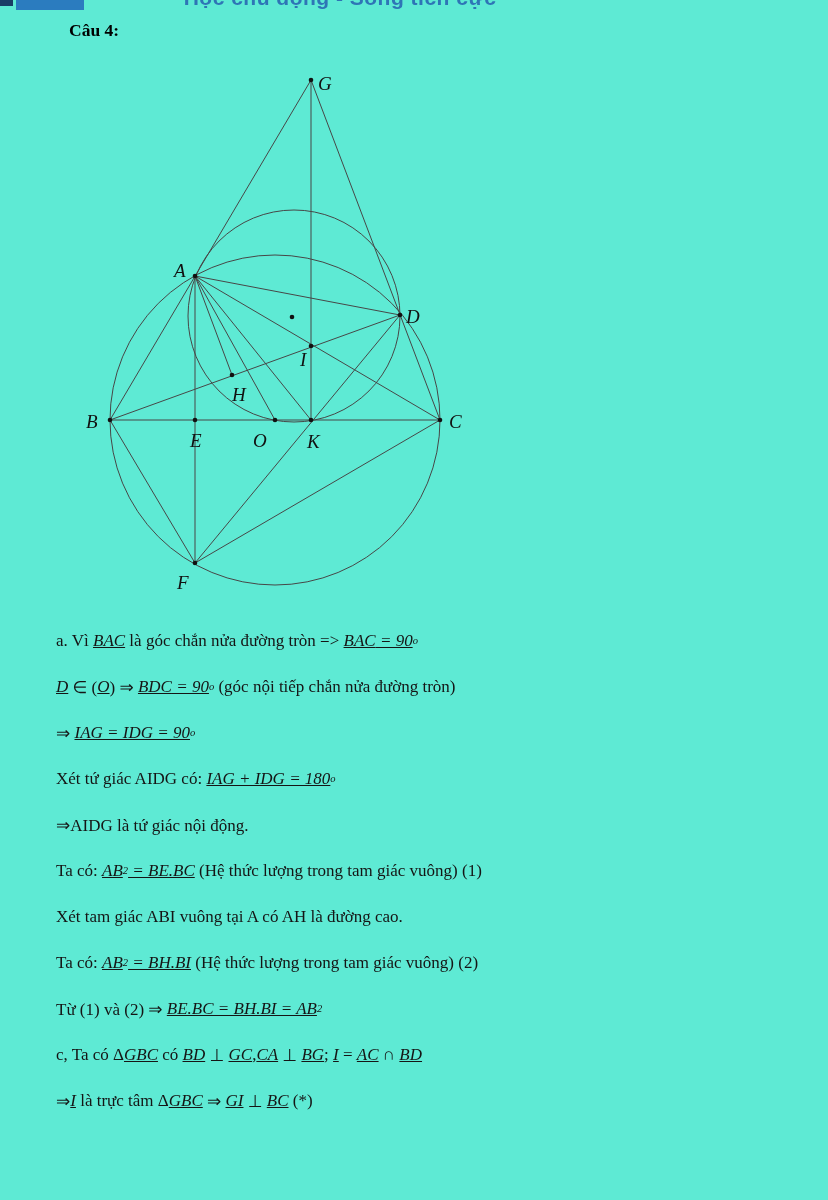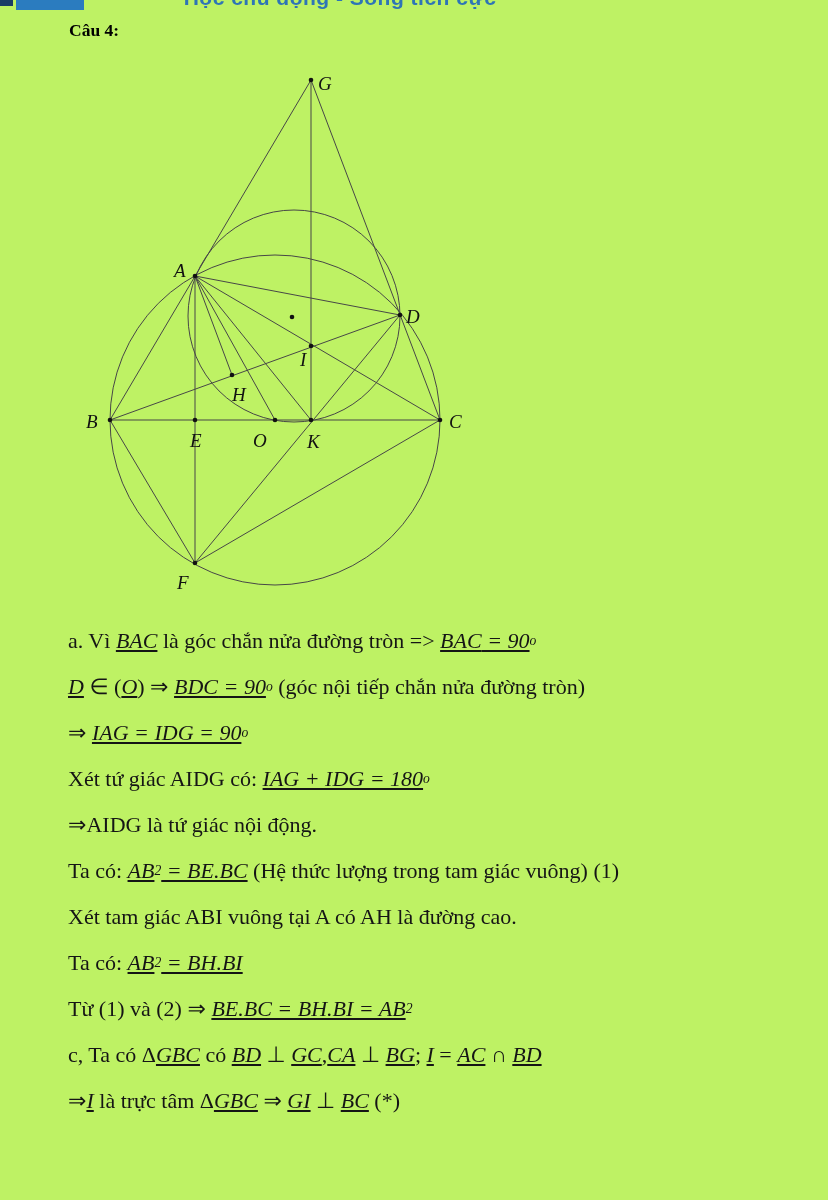--- a/index.html
+++ b/index.html
@@ -1,26 +1,26 @@
 <!DOCTYPE html>
 <html><head>
 <meta charset="utf-8">
 <style>
   html,body{margin:0;padding:0;background:#ffffff;}
-  .page{position:relative;width:828px;height:1200px;background:#bef264;overflow:hidden;
+  .page{position:relative;width:828px;height:1200px;background:#5eead4;overflow:hidden;
         font-family:"Liberation Serif",serif;color:#141414;}
   .corner-frag{position:absolute;left:0;top:0;width:13px;height:6px;background:#1a3e66;}
   .header-bar{position:absolute;left:16px;top:0;width:68px;height:10px;background:#2b7cbf;}
   .motto{position:absolute;left:150px;top:-14px;width:380px;text-align:center;
          font-family:"Liberation Sans",sans-serif;font-weight:bold;font-size:21px;
          color:#2e75b6;letter-spacing:0.5px;white-space:nowrap;}
   .title{position:absolute;left:69px;top:20px;font-weight:bold;font-size:17.5px;color:#000;}
   .figure-wrap{position:absolute;left:0;top:0;width:828px;height:615px;}
   .plabel{font-family:"Liberation Serif",serif;font-style:italic;font-size:19px;fill:#111111;}
-  .solution{position:absolute;left:68px;top:618px;width:720px;font-size:22px;color:#151515;}
+  .solution{position:absolute;left:56px;top:618px;width:720px;font-size:17px;color:#151515;}
   .sol-line{height:46px;display:flex;align-items:center;white-space:pre;}
   .tk-r{font-style:normal;}
   .tk-i{font-style:italic;text-decoration:underline;}
   sup.tk-sup{font-style:italic;font-size:0.62em;line-height:0;}
 </style>
 </head>
 <body>
 
 <div class="page">
   <div class="corner-frag"></div>
@@ -73,18 +73,18 @@
   </div>
 
   <div class="solution" id="solution">
       <div class="sol-line"><span class="tk-r">a. Vì </span><span class="tk-i">BAC</span><span class="tk-r"> là góc chắn nửa đường tròn =&gt; </span><span class="tk-i">BAC</span><span class="tk-i"> = 90</span><sup class="tk-sup">o</sup></div>
       <div class="sol-line"><span class="tk-i">D</span><span class="tk-r"> ∈ (</span><span class="tk-i">O</span><span class="tk-r">) ⇒ </span><span class="tk-i">BDC</span><span class="tk-i"> = 90</span><sup class="tk-sup">o</sup><span class="tk-r"> (góc nội tiếp chắn nửa đường tròn)</span></div>
       <div class="sol-line"><span class="tk-r">⇒ </span><span class="tk-i">IAG = IDG = 90</span><sup class="tk-sup">o</sup></div>
       <div class="sol-line"><span class="tk-r">Xét tứ giác AIDG có: </span><span class="tk-i">IAG + IDG = 180</span><sup class="tk-sup">o</sup></div>
       <div class="sol-line"><span class="tk-r">⇒AIDG là tứ giác nội động.</span></div>
       <div class="sol-line"><span class="tk-r">Ta có: </span><span class="tk-i">AB</span><sup class="tk-sup">2</sup><span class="tk-i"> = BE.BC</span><span class="tk-r"> (Hệ thức lượng trong tam giác vuông) (1)</span></div>
       <div class="sol-line"><span class="tk-r">Xét tam giác ABI vuông tại A có AH là đường cao.</span></div>
-      <div class="sol-line"><span class="tk-r">Ta có: </span><span class="tk-i">AB</span><sup class="tk-sup">2</sup><span class="tk-i"> = BH.BI</span></div>
+      <div class="sol-line"><span class="tk-r">Ta có: </span><span class="tk-i">AB</span><sup class="tk-sup">2</sup><span class="tk-i"> = BH.BI</span><span class="tk-r"> (Hệ thức lượng trong tam giác vuông) (2)</span></div>
       <div class="sol-line"><span class="tk-r">Từ (1) và (2) ⇒ </span><span class="tk-i">BE.BC = BH.BI = AB</span><sup class="tk-sup">2</sup></div>
       <div class="sol-line"><span class="tk-r">c, Ta có Δ</span><span class="tk-i">GBC</span><span class="tk-r"> có </span><span class="tk-i">BD</span><span class="tk-r"> ⊥ </span><span class="tk-i">GC</span><span class="tk-r">,</span><span class="tk-i">CA</span><span class="tk-r"> ⊥ </span><span class="tk-i">BG</span><span class="tk-r">; </span><span class="tk-i">I</span><span class="tk-r"> = </span><span class="tk-i">AC</span><span class="tk-r"> ∩ </span><span class="tk-i">BD</span></div>
       <div class="sol-line"><span class="tk-r">⇒</span><span class="tk-i">I</span><span class="tk-r"> là trực tâm Δ</span><span class="tk-i">GBC</span><span class="tk-r"> ⇒ </span><span class="tk-i">GI</span><span class="tk-r"> ⊥ </span><span class="tk-i">BC</span><span class="tk-r"> (*)</span></div>
     </div>
 </div>
 
 </body></html>

